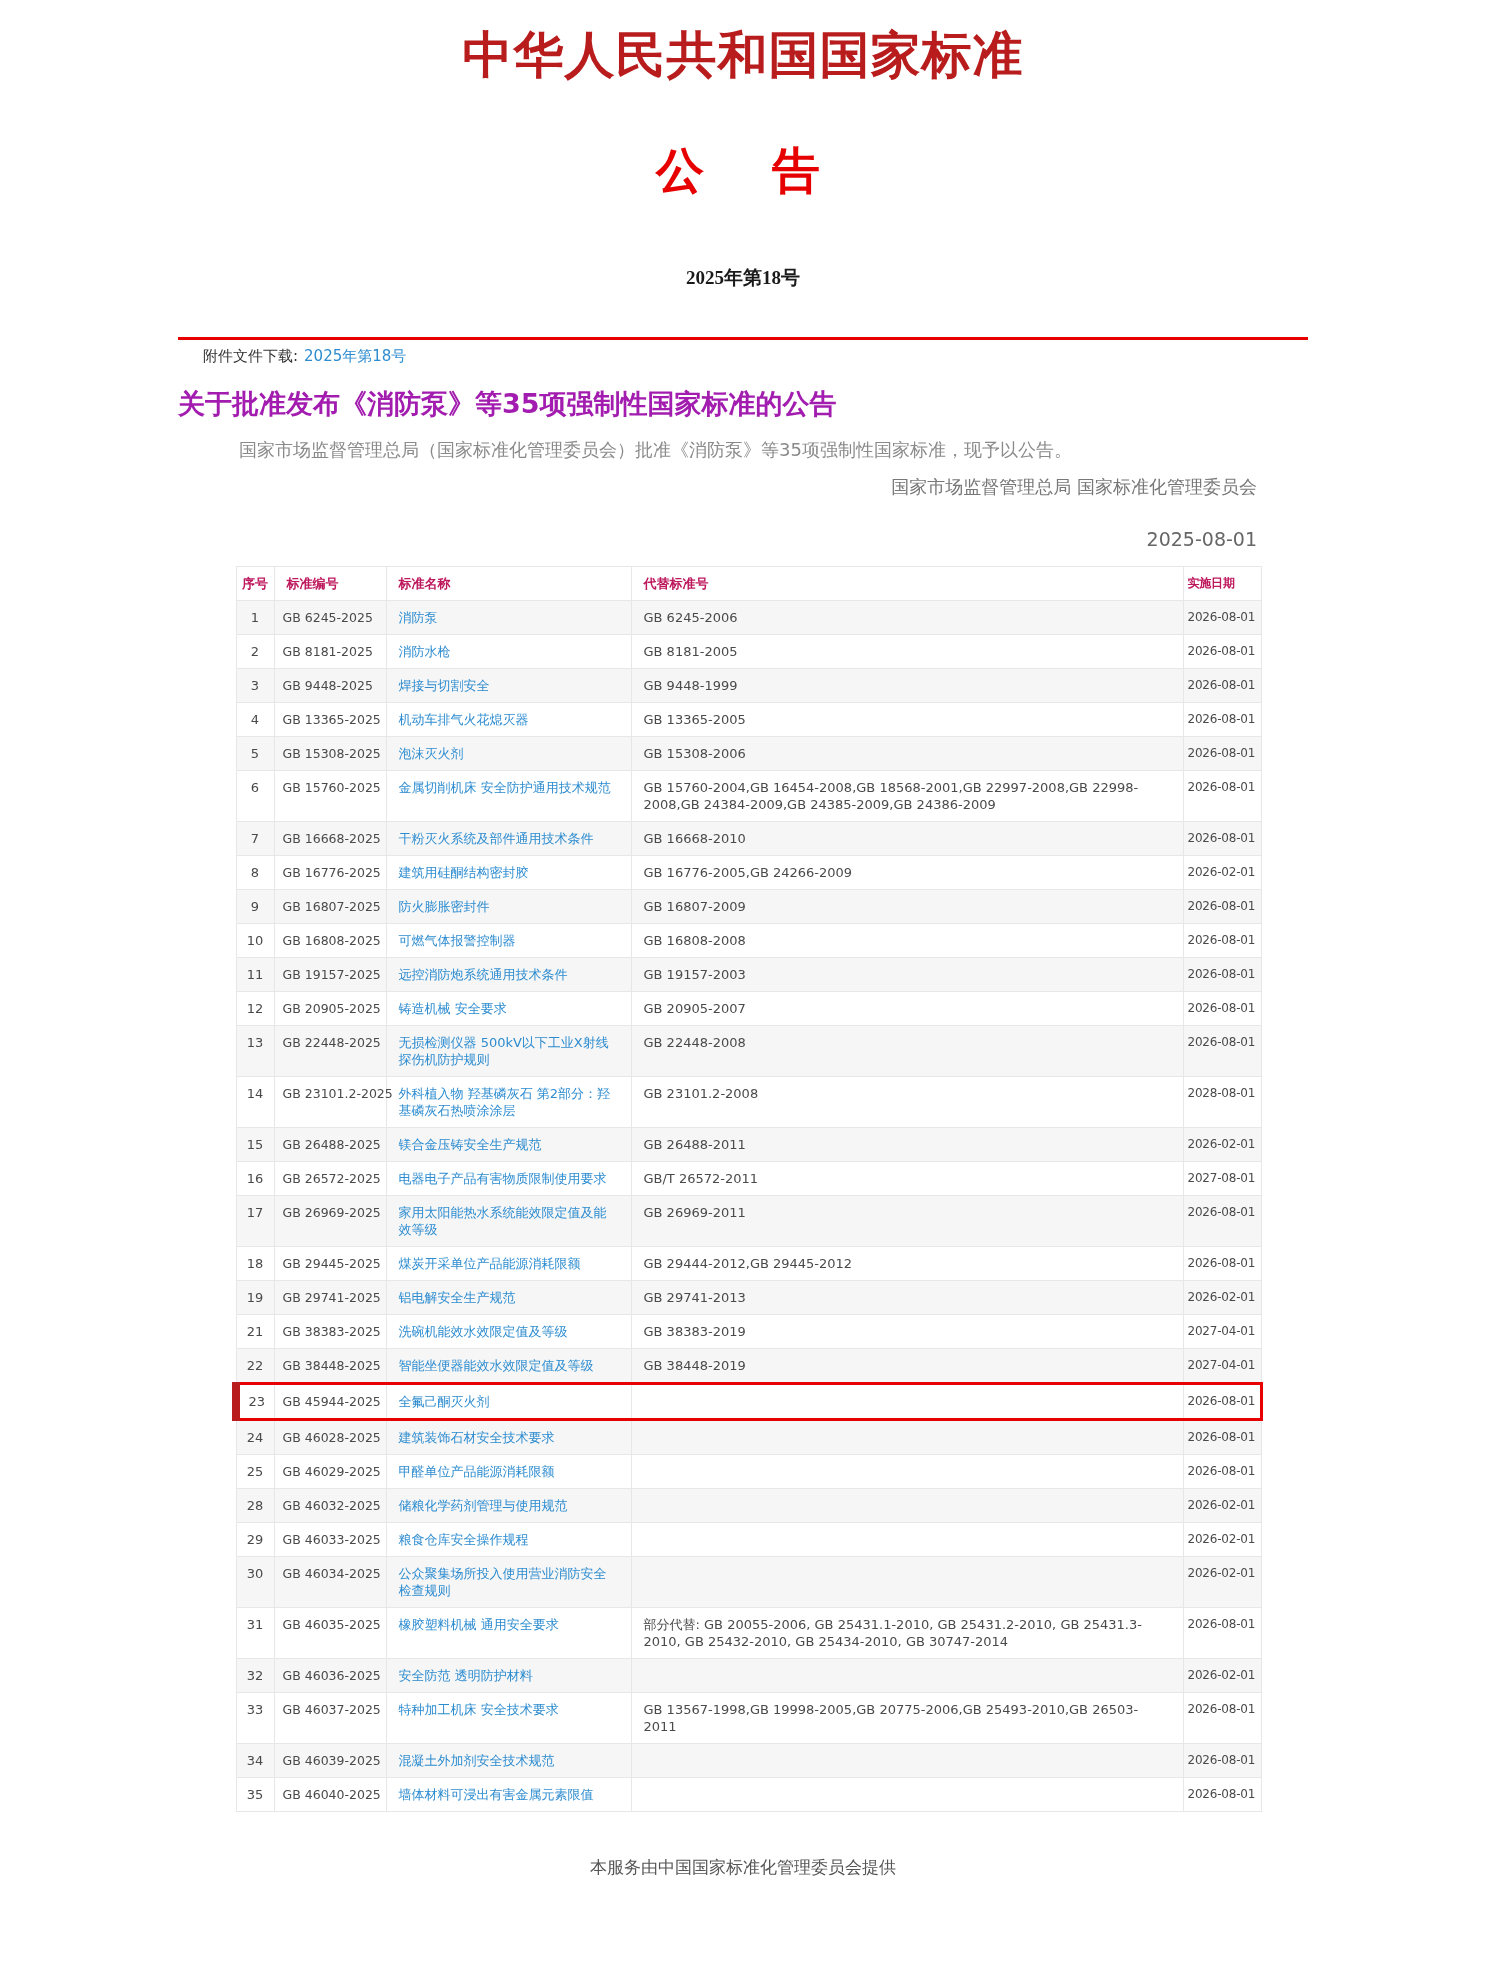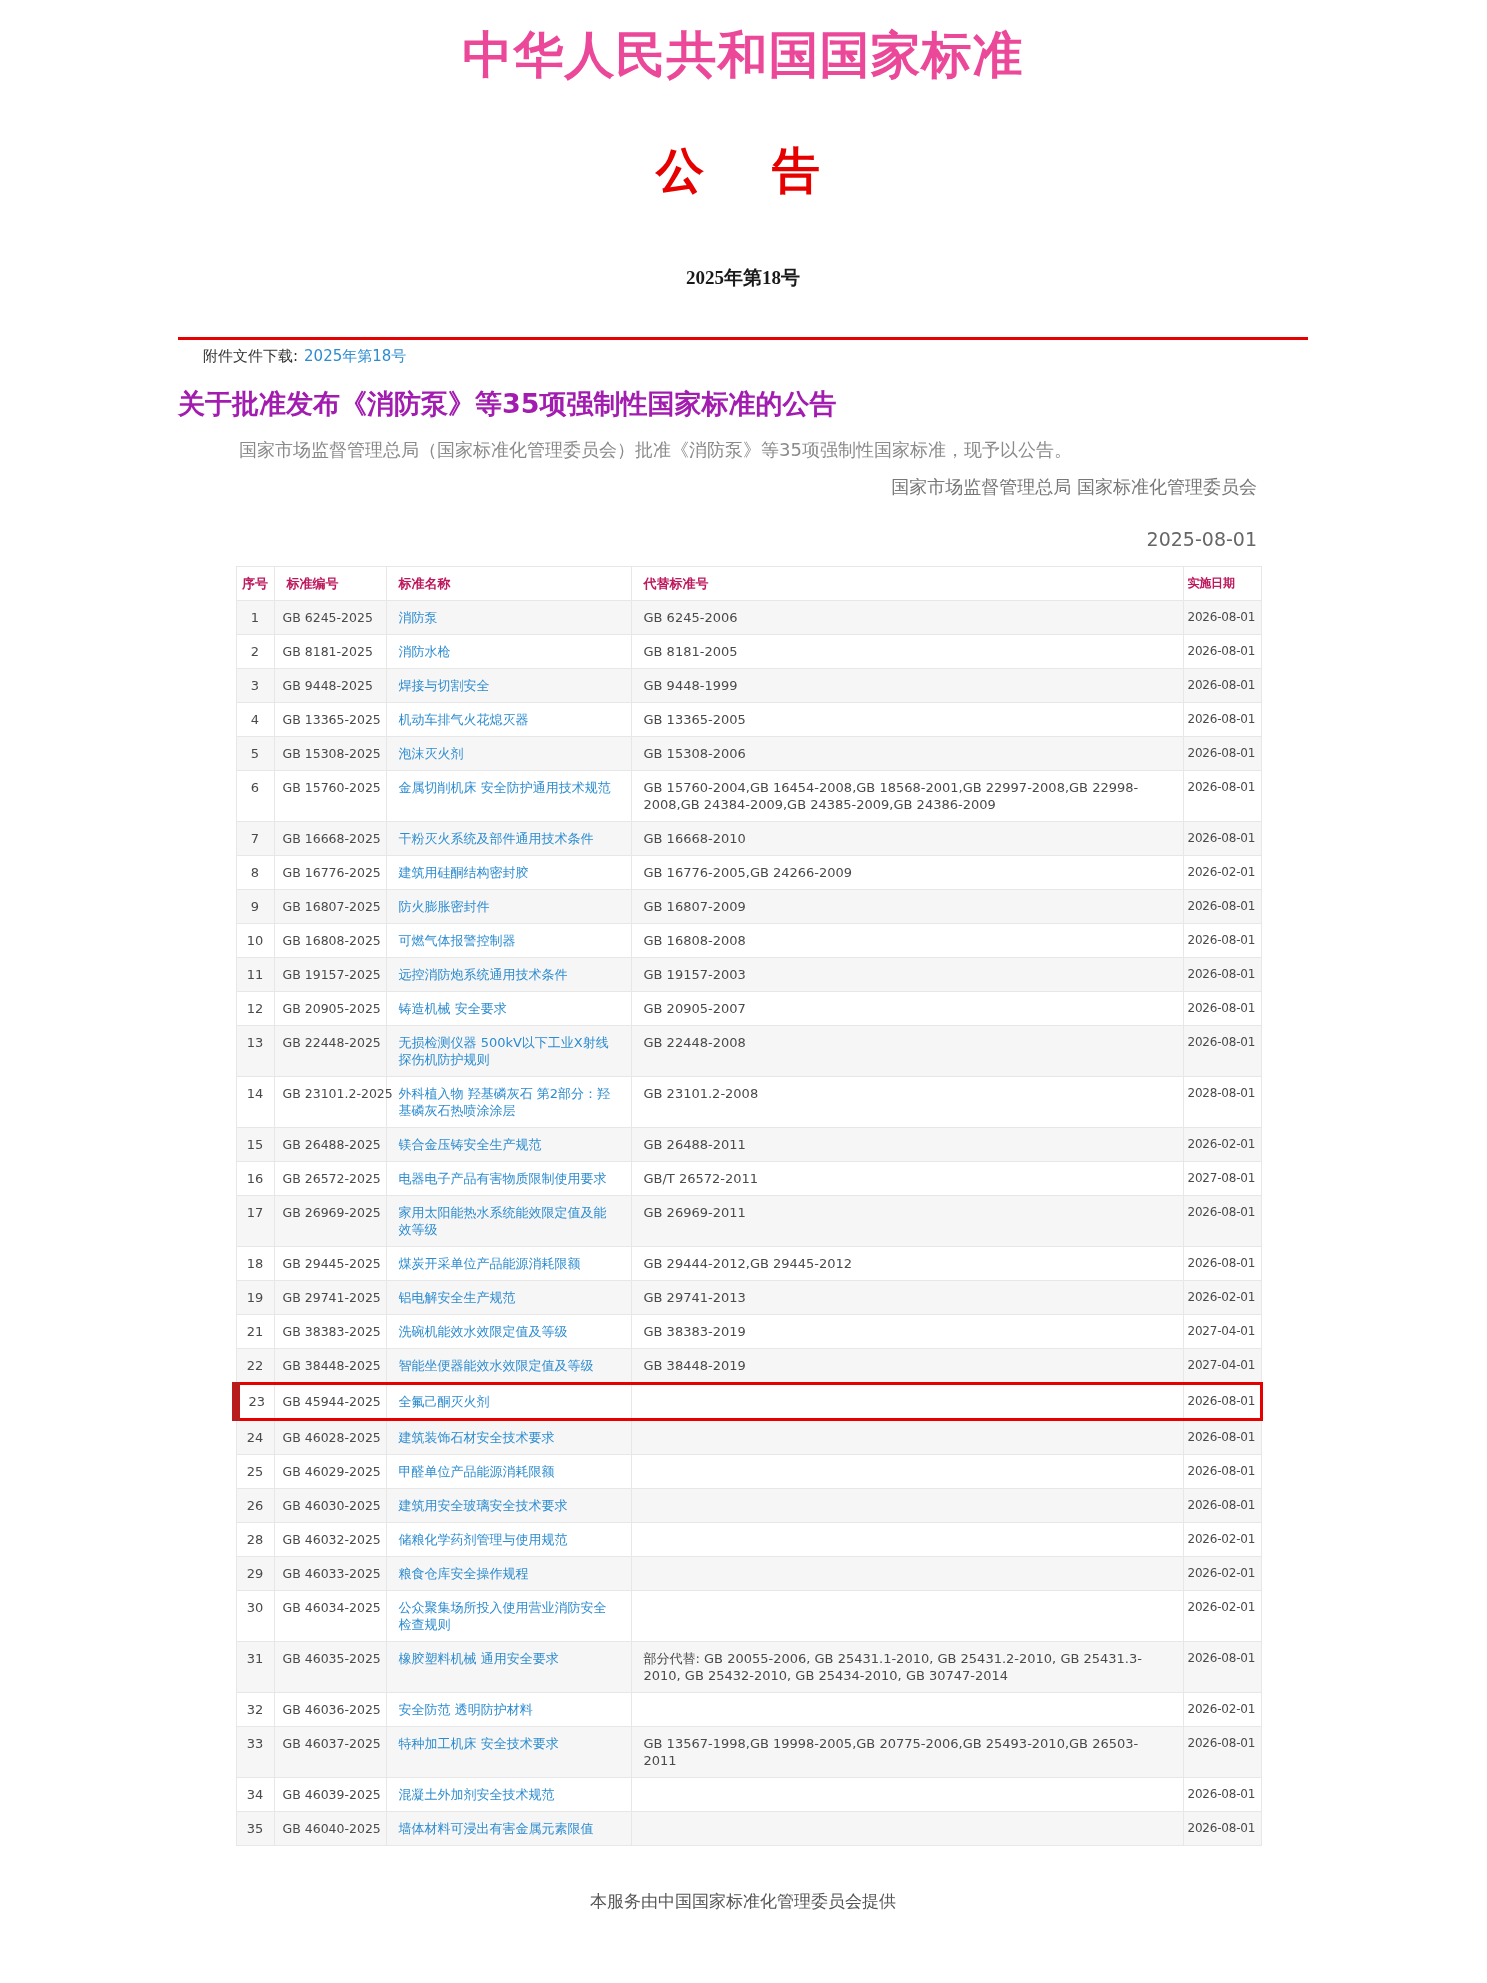--- a/index.html
+++ b/index.html
@@ -7,21 +7,21 @@
   body {
     width:1487px; height:1983px; overflow:hidden;
     font-family:"DejaVu Sans","Liberation Sans",sans-serif;
     color:#444;
   }
   .page { position:relative; width:1130px; margin-left:178px; }
 
   .main-title {
     padding-top:22px; text-align:center;
     font-family:"Liberation Serif","DejaVu Serif",serif;
-    font-size:50px; font-weight:700; color:#ec4899; letter-spacing:1px;
+    font-size:50px; font-weight:700; color:#b91c1c; letter-spacing:1px;
   }
   .sub-title {
     margin-top:50px; text-align:center;
     font-family:"Liberation Serif","DejaVu Serif",serif;
     font-size:48px; font-weight:700; color:#e60000; letter-spacing:10px;
   }
   .issue-no {
     margin-top:62px; text-align:center;
     font-family:"Liberation Serif","DejaVu Serif",serif;
     font-size:19px; font-weight:700; color:#1a1a1a;
@@ -265,27 +265,20 @@
     <td class="rdate">2026-08-01</td>
   </tr>
         <tr>
     <td>25</td>
     <td class="code">GB 46029-2025</td>
     <td><a href="#" class="name-link">甲醛单位产品能源消耗限额</a></td>
     <td></td>
     <td class="rdate">2026-08-01</td>
   </tr>
         <tr>
-    <td>26</td>
-    <td class="code">GB 46030-2025</td>
-    <td><a href="#" class="name-link">建筑用安全玻璃安全技术要求</a></td>
-    <td></td>
-    <td class="rdate">2026-08-01</td>
-  </tr>
-        <tr>
     <td>28</td>
     <td class="code">GB 46032-2025</td>
     <td><a href="#" class="name-link">储粮化学药剂管理与使用规范</a></td>
     <td></td>
     <td class="rdate">2026-02-01</td>
   </tr>
         <tr>
     <td>29</td>
     <td class="code">GB 46033-2025</td>
     <td><a href="#" class="name-link">粮食仓库安全操作规程</a></td>

